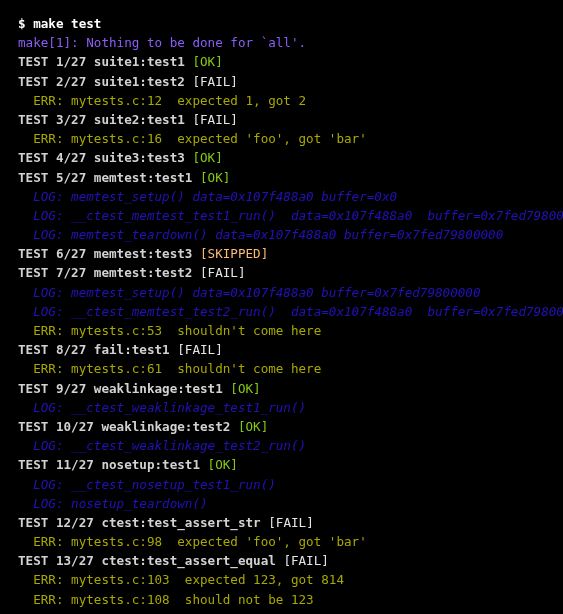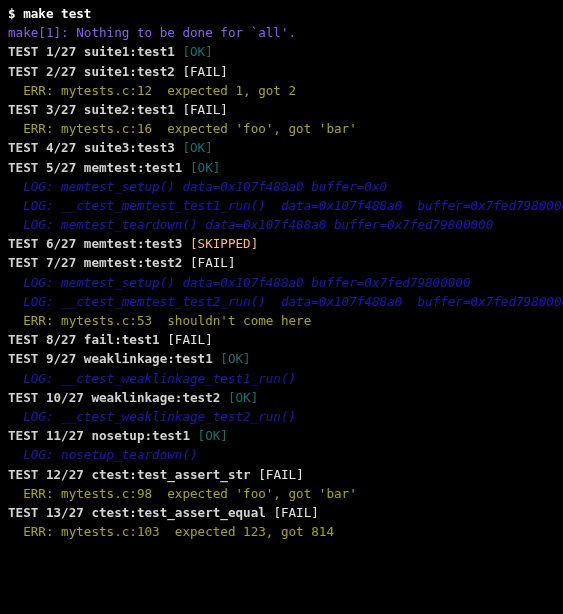--- a/index.html
+++ b/index.html
@@ -11,41 +11,41 @@
   body {
     width: 563px;
     height: 614px;
     overflow: hidden;
     font-family: "DejaVu Sans Mono", "Liberation Mono", monospace;
   }
   #terminal {
     width: 563px;
     height: 614px;
     background: #000000;
-    padding: 4px;
+    padding: 14px;
     box-sizing: border-box;
     overflow: hidden;
   }
   .line {
     display: block;
     white-space: pre;
     font-size: 12.6px;
     line-height: 19.2px;
     height: 19.2px;
     padding-left: 4px;
     letter-spacing: 0px;
     font-family: "DejaVu Sans Mono", "Liberation Mono", monospace;
   }
   .seg { white-space: pre; }
 
   
   .c-prompt   { color: #ffffff; font-weight: bold; }
   .c-plain    { color: #8b5cf6; }
   .c-test     { color: #d2d2d2; font-weight: bold; }
-  .c-ok       { color: #0f766e; }
+  .c-ok       { color: #84cc16; }
   .c-fail     { color: #e5e5e5; }
   .c-skipped  { color: #fdba74; }
   .c-err      { color: #a8a800; }
   .c-log      { color: #2311b8; font-style: italic; }
 </style>
 </head>
 <body>
 
 <div id="terminal">
     <div class="line"><span class="seg c-prompt">$ make test</span></div>
@@ -59,23 +59,26 @@
     <div class="line"><span class="seg c-test">TEST 5/27 memtest:test1 </span><span class="seg c-ok">[OK]</span></div>
     <div class="line"><span class="seg c-log">  LOG: memtest_setup() data=0x107f488a0 buffer=0x0</span></div>
     <div class="line"><span class="seg c-log">  LOG: __ctest_memtest_test1_run()  data=0x107f488a0  buffer=0x7fed79800000</span></div>
     <div class="line"><span class="seg c-log">  LOG: memtest_teardown() data=0x107f488a0 buffer=0x7fed79800000</span></div>
     <div class="line"><span class="seg c-test">TEST 6/27 memtest:test3 </span><span class="seg c-skipped">[SKIPPED]</span></div>
     <div class="line"><span class="seg c-test">TEST 7/27 memtest:test2 </span><span class="seg c-fail">[FAIL]</span></div>
     <div class="line"><span class="seg c-log">  LOG: memtest_setup() data=0x107f488a0 buffer=0x7fed79800000</span></div>
     <div class="line"><span class="seg c-log">  LOG: __ctest_memtest_test2_run()  data=0x107f488a0  buffer=0x7fed79800000</span></div>
     <div class="line"><span class="seg c-err">  ERR: mytests.c:53  shouldn't come here</span></div>
     <div class="line"><span class="seg c-test">TEST 8/27 fail:test1 </span><span class="seg c-fail">[FAIL]</span></div>
+    <div class="line"><span class="seg c-err">  ERR: mytests.c:61  shouldn't come here</span></div>
     <div class="line"><span class="seg c-test">TEST 9/27 weaklinkage:test1 </span><span class="seg c-ok">[OK]</span></div>
     <div class="line"><span class="seg c-log">  LOG: __ctest_weaklinkage_test1_run()</span></div>
     <div class="line"><span class="seg c-test">TEST 10/27 weaklinkage:test2 </span><span class="seg c-ok">[OK]</span></div>
     <div class="line"><span class="seg c-log">  LOG: __ctest_weaklinkage_test2_run()</span></div>
     <div class="line"><span class="seg c-test">TEST 11/27 nosetup:test1 </span><span class="seg c-ok">[OK]</span></div>
+    <div class="line"><span class="seg c-log">  LOG: __ctest_nosetup_test1_run()</span></div>
     <div class="line"><span class="seg c-log">  LOG: nosetup_teardown()</span></div>
     <div class="line"><span class="seg c-test">TEST 12/27 ctest:test_assert_str </span><span class="seg c-fail">[FAIL]</span></div>
     <div class="line"><span class="seg c-err">  ERR: mytests.c:98  expected 'foo', got 'bar'</span></div>
     <div class="line"><span class="seg c-test">TEST 13/27 ctest:test_assert_equal </span><span class="seg c-fail">[FAIL]</span></div>
     <div class="line"><span class="seg c-err">  ERR: mytests.c:103  expected 123, got 814</span></div>
+    <div class="line"><span class="seg c-err">  ERR: mytests.c:108  should not be 123</span></div>
   </div>
 
 </body></html>

